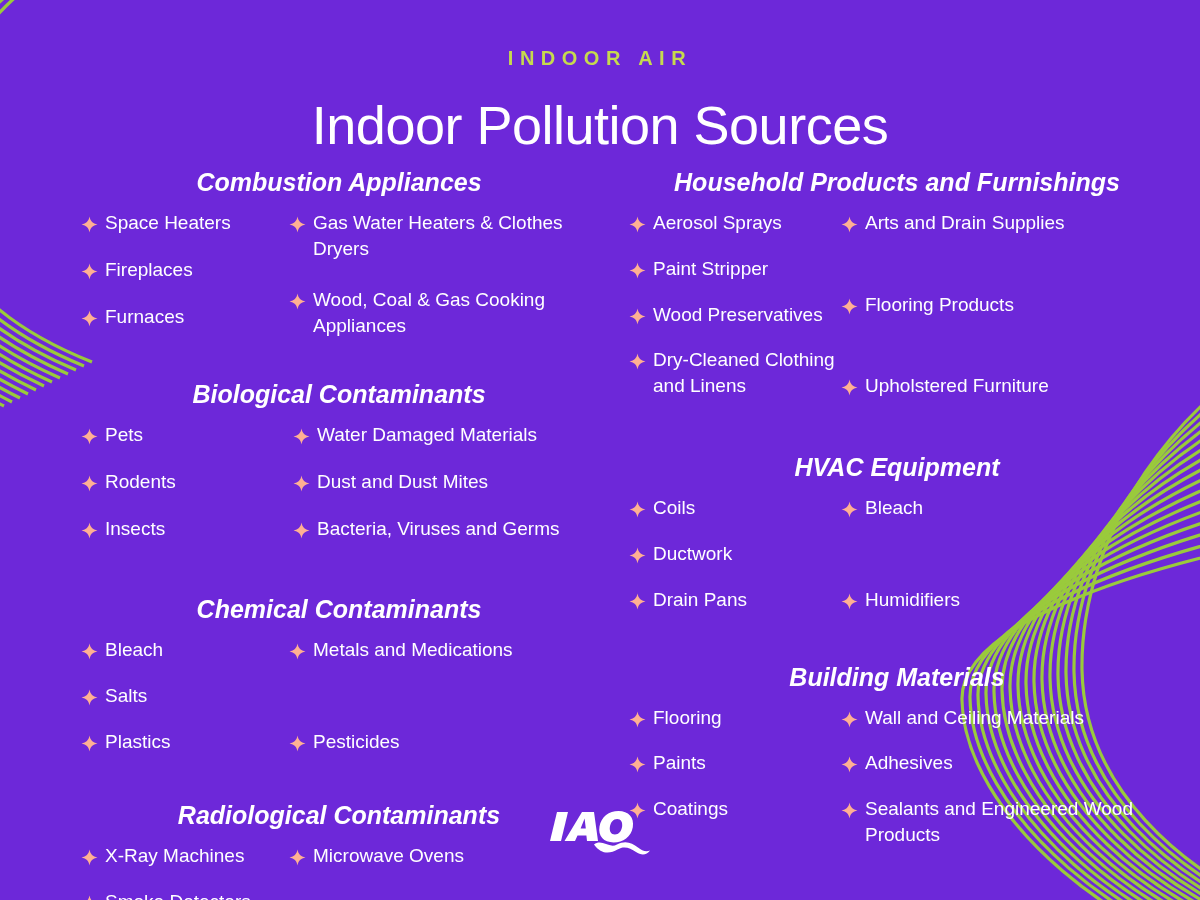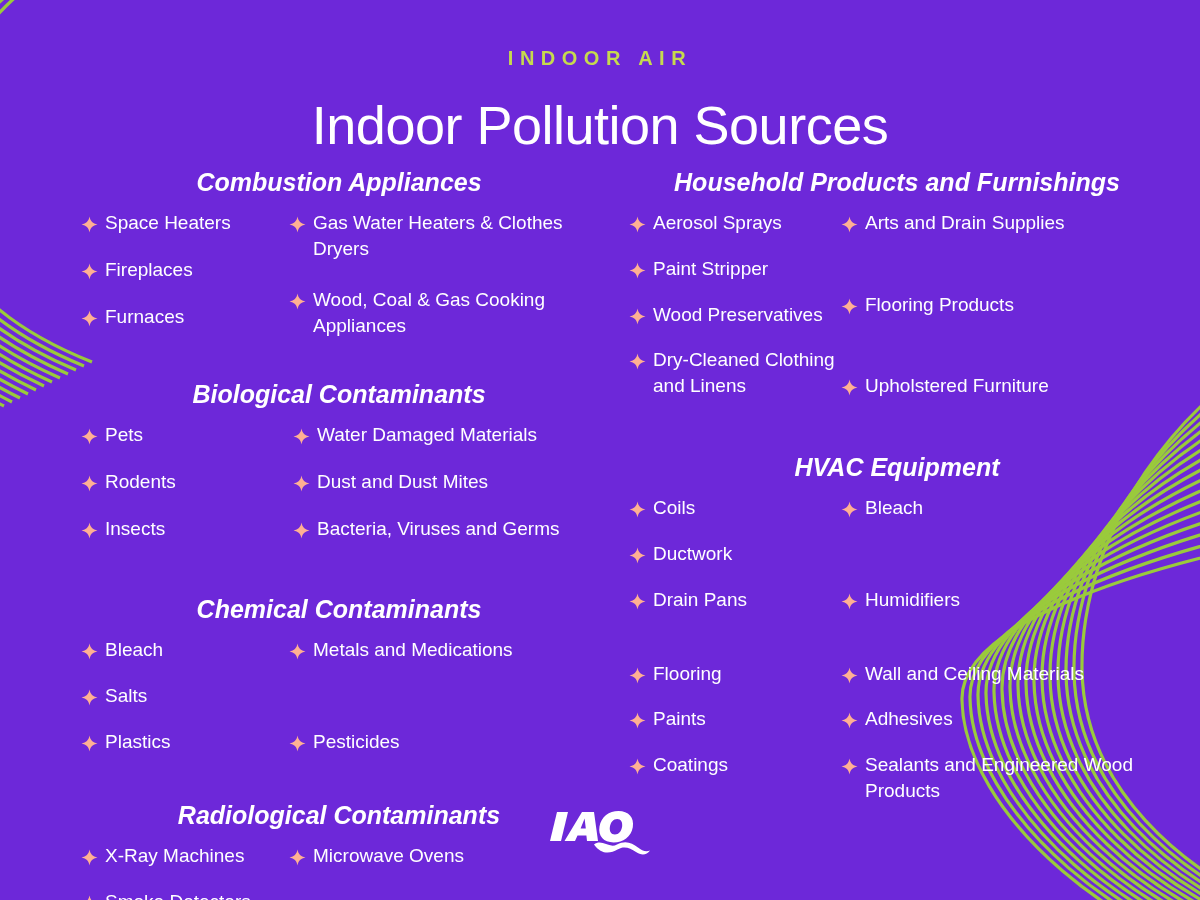--- a/index.html
+++ b/index.html
@@ -361,20 +361,21 @@
               <div class="bullet"><span class="spark"><svg viewBox="0 0 20 20" xmlns="http://www.w3.org/2000/svg" aria-hidden="true">
                     <path d="M10 0.6 C11.1 6.2 13.8 8.9 19.4 10 C13.8 11.1 11.1 13.8 10 19.4 C8.9 13.8 6.2 11.1 0.6 10 C6.2 8.9 8.9 6.2 10 0.6 Z" fill="#FFB093"></path>
                   </svg></span><span>Bleach</span></div>
               <div class="bullet"><span class="spark"><svg viewBox="0 0 20 20" xmlns="http://www.w3.org/2000/svg" aria-hidden="true">
                     <path d="M10 0.6 C11.1 6.2 13.8 8.9 19.4 10 C13.8 11.1 11.1 13.8 10 19.4 C8.9 13.8 6.2 11.1 0.6 10 C6.2 8.9 8.9 6.2 10 0.6 Z" fill="#FFB093"></path>
                   </svg></span><span>Humidifiers</span></div>
             </div>
           </div>
         </div>
         <div class="section s-building">
+          <div class="section-title">Building Materials</div>
           <div class="section-body">
             <div class="bullet-col c1">
               <div class="bullet"><span class="spark"><svg viewBox="0 0 20 20" xmlns="http://www.w3.org/2000/svg" aria-hidden="true">
                     <path d="M10 0.6 C11.1 6.2 13.8 8.9 19.4 10 C13.8 11.1 11.1 13.8 10 19.4 C8.9 13.8 6.2 11.1 0.6 10 C6.2 8.9 8.9 6.2 10 0.6 Z" fill="#FFB093"></path>
                   </svg></span><span>Flooring</span></div>
               <div class="bullet"><span class="spark"><svg viewBox="0 0 20 20" xmlns="http://www.w3.org/2000/svg" aria-hidden="true">
                     <path d="M10 0.6 C11.1 6.2 13.8 8.9 19.4 10 C13.8 11.1 11.1 13.8 10 19.4 C8.9 13.8 6.2 11.1 0.6 10 C6.2 8.9 8.9 6.2 10 0.6 Z" fill="#FFB093"></path>
                   </svg></span><span>Paints</span></div>
               <div class="bullet"><span class="spark"><svg viewBox="0 0 20 20" xmlns="http://www.w3.org/2000/svg" aria-hidden="true">
                     <path d="M10 0.6 C11.1 6.2 13.8 8.9 19.4 10 C13.8 11.1 11.1 13.8 10 19.4 C8.9 13.8 6.2 11.1 0.6 10 C6.2 8.9 8.9 6.2 10 0.6 Z" fill="#FFB093"></path>

